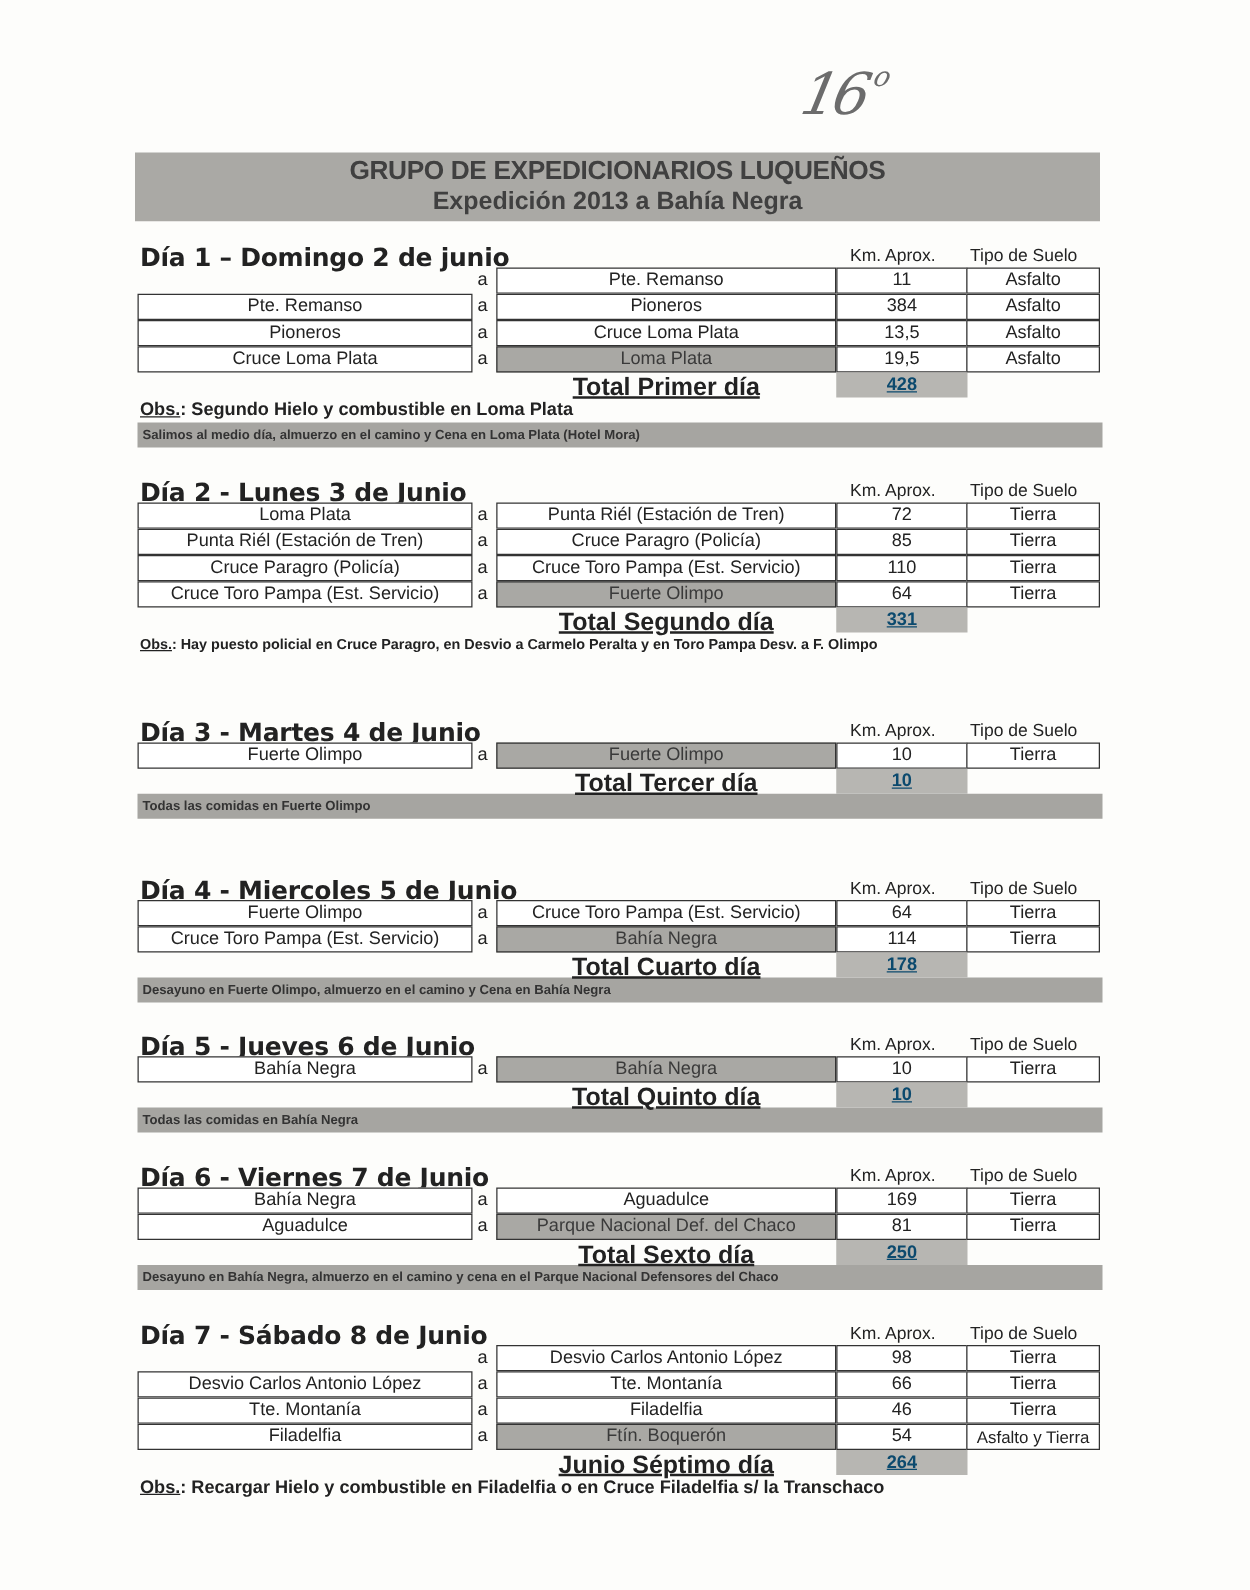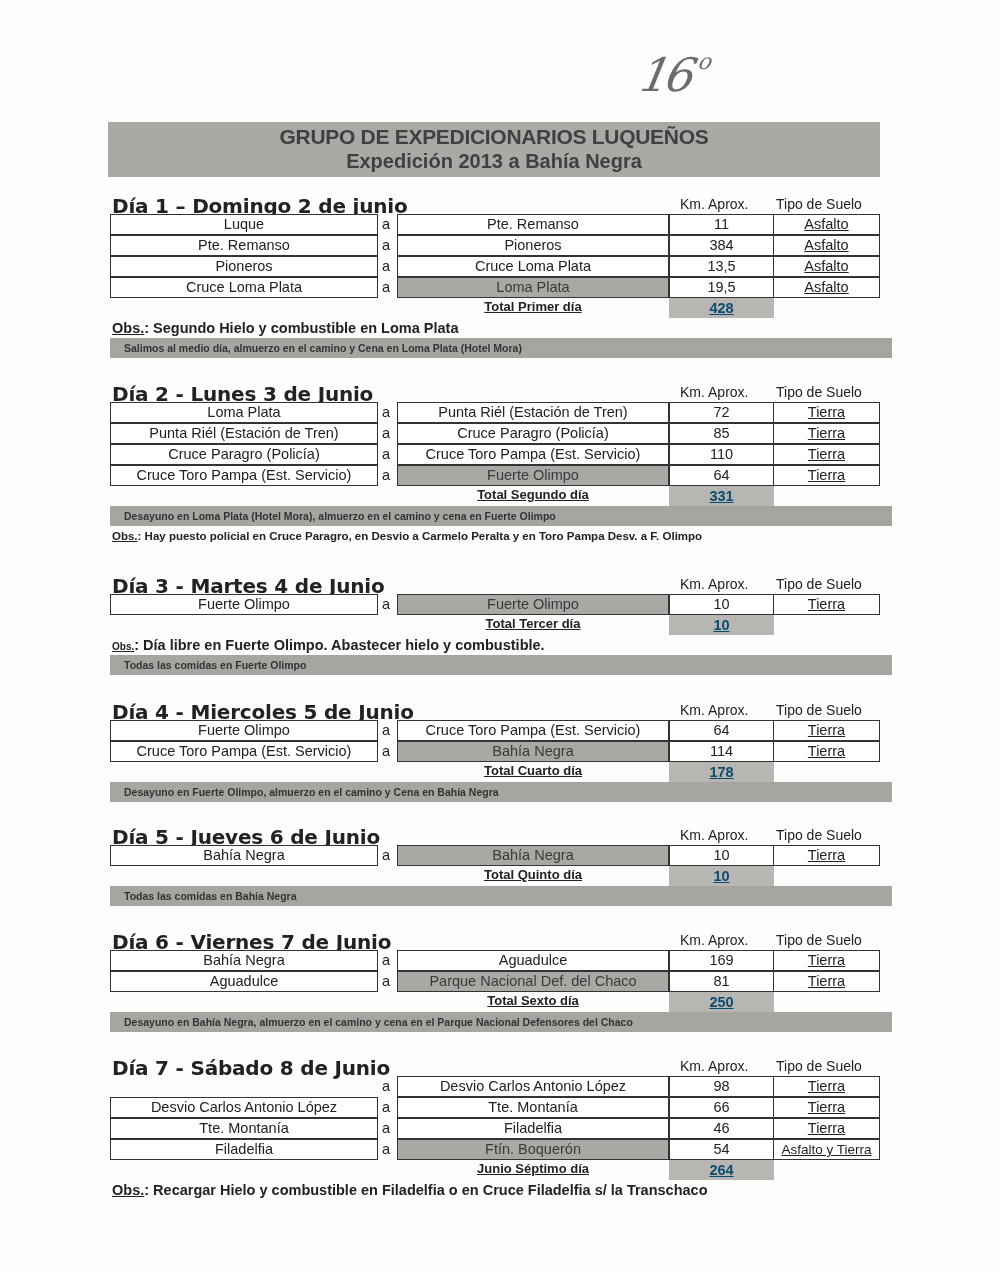--- a/index.html
+++ b/index.html
@@ -26,50 +26,49 @@
   .day-title { position: absolute; left: 4px; top: 0; font-weight: bold; font-size: 20px; font-family: "DejaVu Sans", sans-serif; letter-spacing: -0.2px; }
   .col-km-h { position: absolute; left: 572px; top: 2px; font-size: 14px; }
   .col-suelo-h { position: absolute; left: 668px; top: 2px; font-size: 14px; }
   .row { position: relative; height: 21px; font-size: 14.5px; }
   .cell { position: absolute; top: 0; height: 19px; line-height: 19px; text-align: center; border: 1.5px solid #333; border-top-width: 1px; background: #fff; box-sizing: border-box; height: 21px; white-space: nowrap; overflow: hidden; }
   .row:first-of-type .cell { border-top-width: 1.5px; }
   .c-from { left: 2px; width: 268px; }
   .c-a { position: absolute; left: 274px; top: 0; line-height: 21px; font-size: 14.5px; }
   .c-to { left: 289px; width: 272px; }
   .c-km { left: 561px; width: 105px; }
-  .c-suelo { left: 665px; width: 107px; text-decoration: underline; }
+  .c-suelo { left: 665px; width: 107px; }
   .shade { background: #a9a8a4; color: #3a3a3a; }
   .total-row { position: relative; height: 20px; }
-  .total-label { position: absolute; left: 289px; width: 272px; text-align: center; top: 1px; font-weight: bold; font-size: 13px; text-decoration: underline; }
+  .total-label { position: absolute; left: 289px; width: 272px; text-align: center; top: 1px; font-weight: bold; font-size: 20px; text-decoration: underline; }
   .total-val { position: absolute; left: 561px; width: 105px; height: 20px; background: #b7b6b2; text-align: center; line-height: 20px; font-weight: bold; font-size: 14.5px; text-decoration: underline; color: #0c4a6e; }
   .obs { font-weight: bold; font-size: 14.5px; padding-left: 4px; height: 20px; line-height: 20px; white-space: nowrap; }
   .obs.small { font-size: 11.5px; }
   .obs .lbl { text-decoration: underline; }
   .obs .lbl.tiny { font-size: 10px; }
-  .meals { background: #a6a5a1; height: 20px; line-height: 20px; font-size: 10.5px; font-weight: bold; padding-left: 14px; color: #333; white-space: nowrap; width: 768px; margin-left: 2px; }
+  .meals { background: #a6a5a1; height: 20px; line-height: 20px; font-size: 10.5px; font-weight: bold; padding-left: 4px; color: #333; white-space: nowrap; width: 768px; margin-left: 2px; }
 </style>
 </head>
 <body>
 
 <div class="handwritten"><span>16</span><sup>o</sup></div>
 
 <div class="banner">
   <div class="t1">GRUPO DE EXPEDICIONARIOS LUQUEÑOS</div>
   <div class="t2">Expedición 2013 a Bahía Negra</div>
 </div>
 
 <div class="day" style="top:194px">
   <div class="day-head">
     <span class="day-title">Día 1 – Domingo 2 de junio</span>
     <span class="col-km-h">Km. Aprox.</span>
     <span class="col-suelo-h">Tipo de Suelo</span>
   </div>
   <div class="rows">
     <div class="row">
-      <div class="cell c-from">Luque</div>
       <span class="c-a">a</span>
       <div class="cell c-to">Pte. Remanso</div>
       <div class="cell c-km">11</div>
       <div class="cell c-suelo">Asfalto</div>
     </div>
     <div class="row">
       <div class="cell c-from">Pte. Remanso</div>
       <span class="c-a">a</span>
       <div class="cell c-to">Pioneros</div>
       <div class="cell c-km">384</div>
@@ -131,21 +130,20 @@
       <span class="c-a">a</span>
       <div class="cell c-to shade">Fuerte Olimpo</div>
       <div class="cell c-km">64</div>
       <div class="cell c-suelo">Tierra</div>
     </div>
   </div>
   <div class="total-row">
     <span class="total-label">Total Segundo día</span>
     <span class="total-val">331</span>
   </div>
-  <div class="meals">Desayuno en Loma Plata (Hotel Mora), almuerzo en el camino y cena en Fuerte Olimpo</div>
   <div class="obs small"><span class="lbl">Obs.</span><span>: Hay puesto policial en Cruce Paragro, en Desvio a Carmelo Peralta y en Toro Pampa Desv. a F. Olimpo</span></div>
 </div>
 
 <div class="day" style="top:574px">
   <div class="day-head">
     <span class="day-title">Día 3 - Martes 4 de Junio</span>
     <span class="col-km-h">Km. Aprox.</span>
     <span class="col-suelo-h">Tipo de Suelo</span>
   </div>
   <div class="rows">
@@ -154,21 +152,20 @@
       <span class="c-a">a</span>
       <div class="cell c-to shade">Fuerte Olimpo</div>
       <div class="cell c-km">10</div>
       <div class="cell c-suelo">Tierra</div>
     </div>
   </div>
   <div class="total-row">
     <span class="total-label">Total Tercer día</span>
     <span class="total-val">10</span>
   </div>
-  <div class="obs"><span class="lbl tiny">Obs.</span><span>: Día libre en Fuerte Olimpo. Abastecer hielo y combustible.</span></div>
   <div class="meals">Todas las comidas en Fuerte Olimpo</div>
 </div>
 
 <div class="day" style="top:700px">
   <div class="day-head">
     <span class="day-title">Día 4 - Miercoles 5 de Junio</span>
     <span class="col-km-h">Km. Aprox.</span>
     <span class="col-suelo-h">Tipo de Suelo</span>
   </div>
   <div class="rows">

